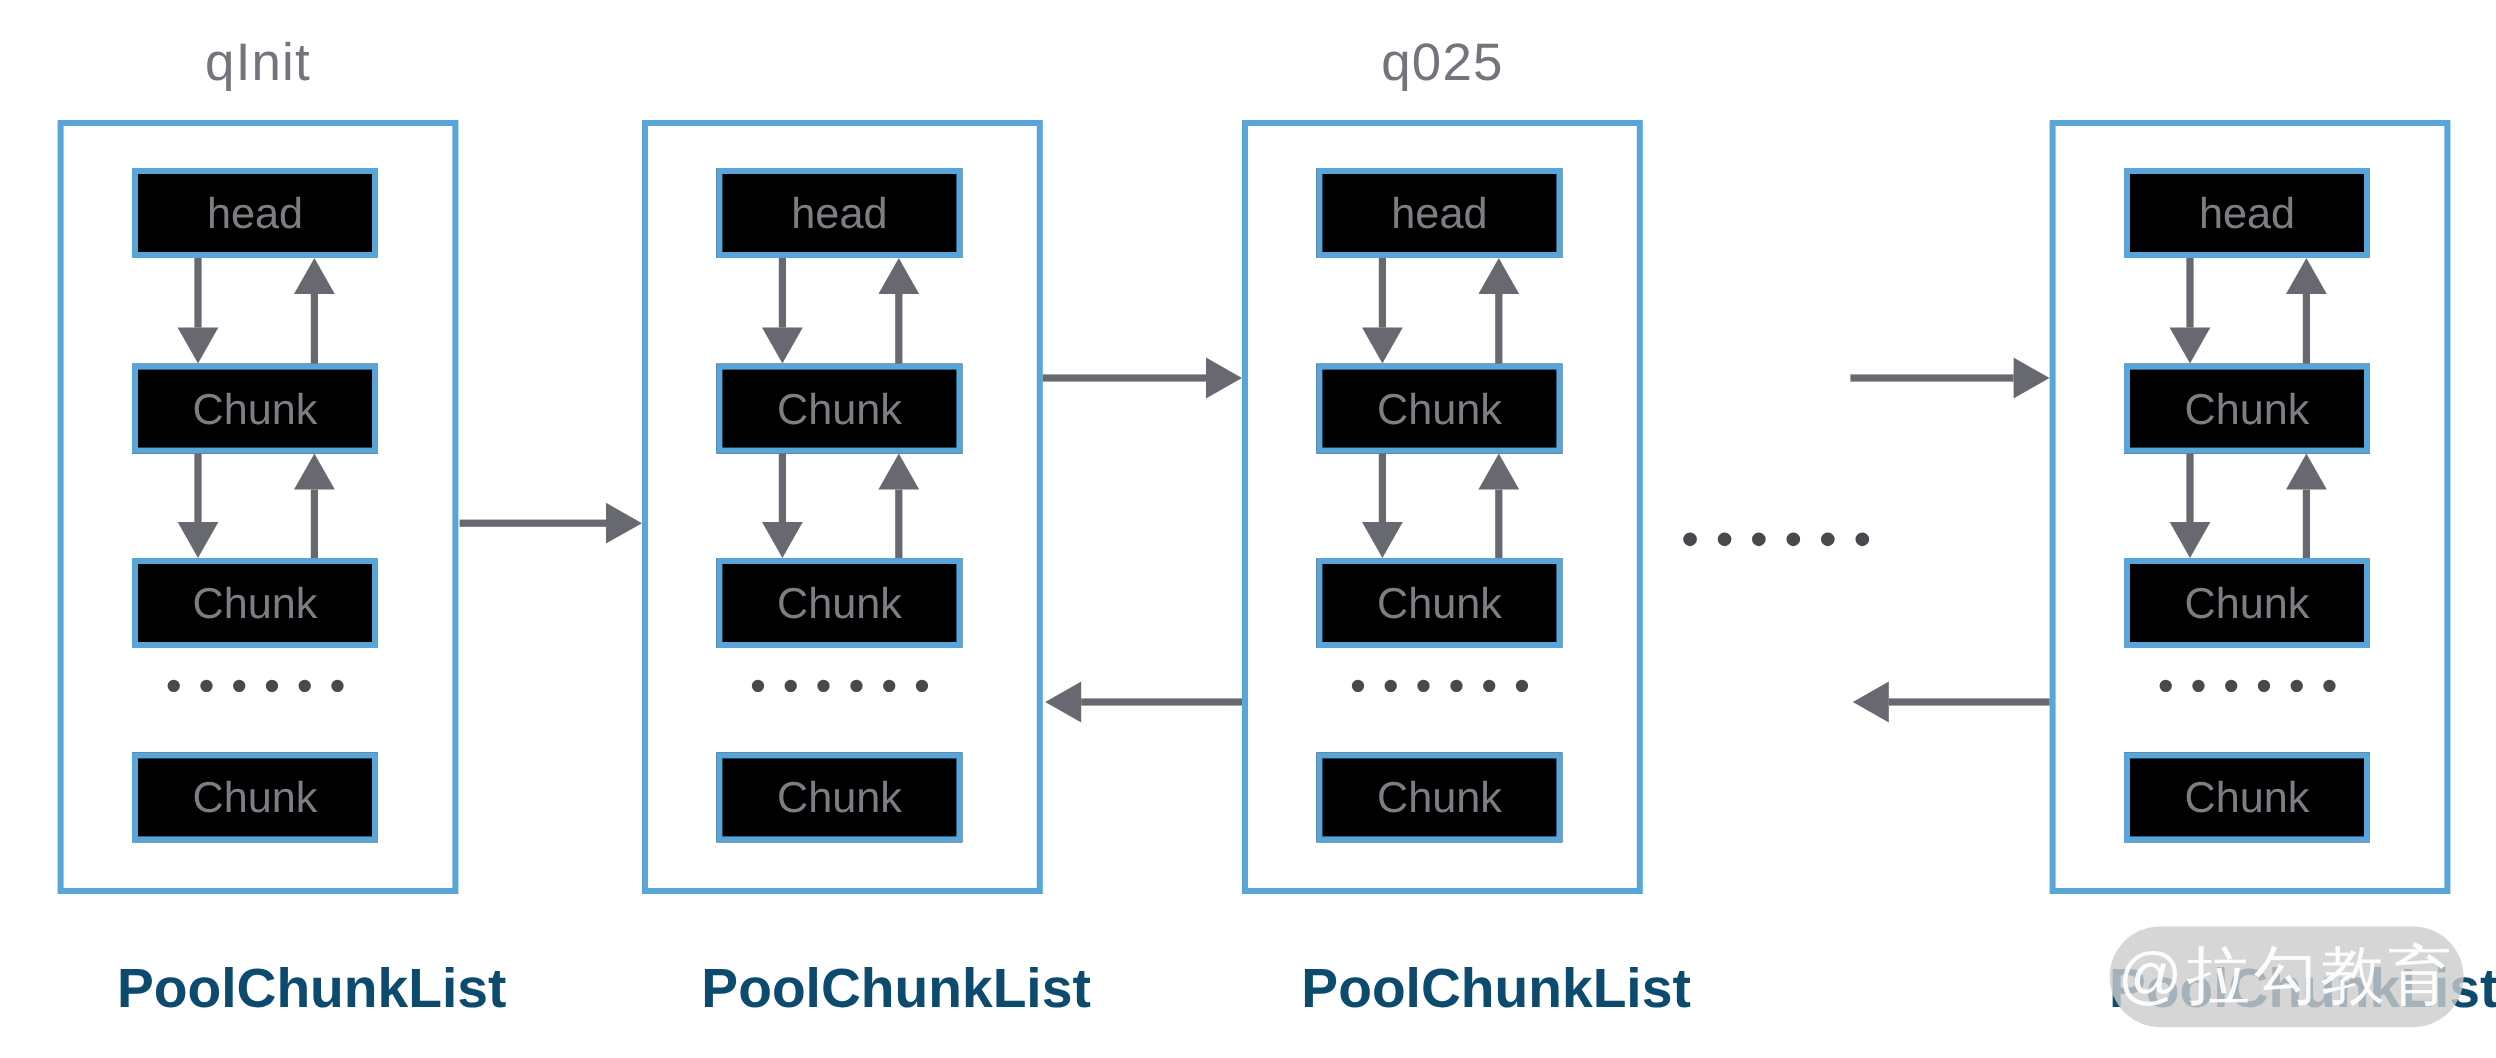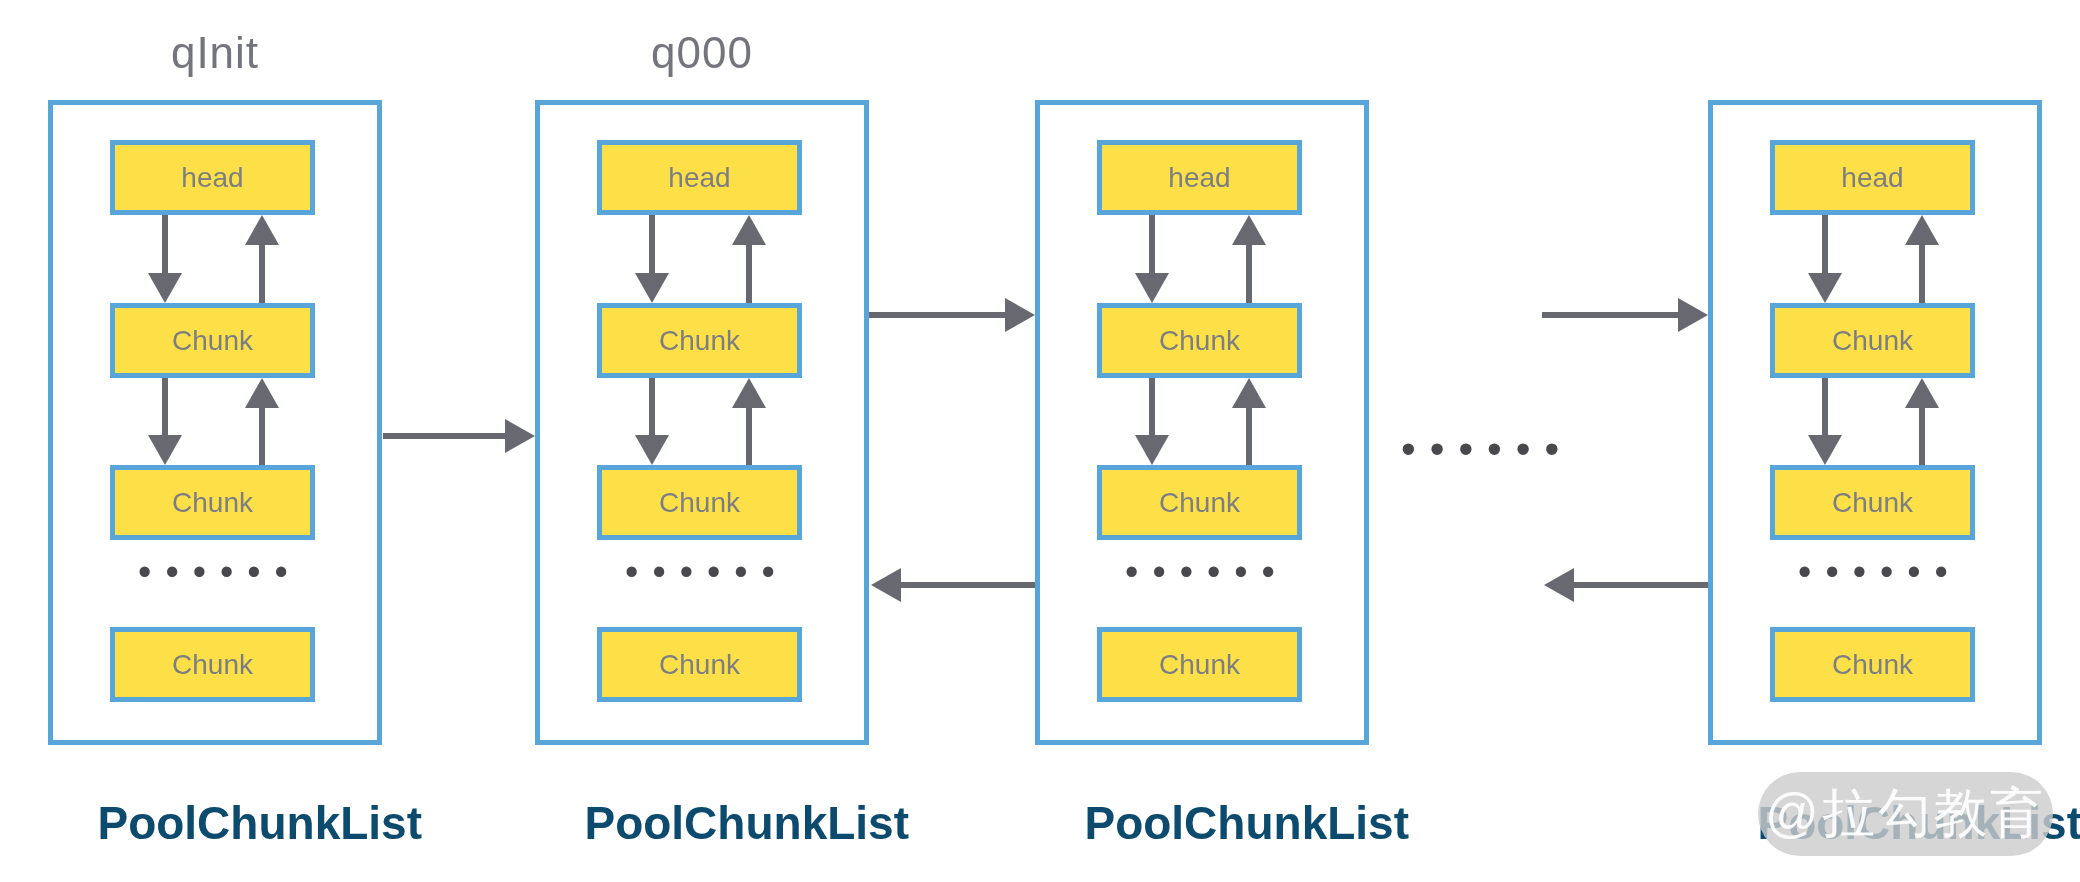--- a/index.html
+++ b/index.html
@@ -11,23 +11,23 @@
   .col-title {
     position:absolute; top:28px; left:0; width:100%;
     text-align:center; font-size:44px; color:#74747c; letter-spacing:1px;
   }
   .outer-box {
     position:absolute; top:100px; left:0; width:334px; height:645px;
     border:5px solid #57a5d9; box-sizing:border-box; background:#ffffff;
   }
   .ibox {
     position:absolute; left:62px; width:205px; height:75px;
-    border:5px solid #57a5d9; box-sizing:border-box; background:#fde047;
+    border:5px solid #57a5d9; box-sizing:border-box; background:#000000;
     display:flex; align-items:center; justify-content:center;
-    font-size:28px; color:#7d7d84;
+    font-size:36px; color:#7d7d84;
   }
   .r-head { top:140px; }
   .r-c1 { top:303px; }
   .r-c2 { top:465px; }
   .r-c3 { top:627px; }
   .col-dots {
     position:absolute; top:553px; left:0; width:100%;
     text-align:center; font-size:38px; letter-spacing:14px; text-indent:10px;
     color:#48484d; line-height:1;
   }
@@ -100,35 +100,35 @@
     <div class="col-dots">••••••</div>
     <div class="ibox r-c3">Chunk</div>
     <div class="varrow down va-down-a"></div>
     <div class="varrow up va-up-a"></div>
     <div class="varrow down va-down-b"></div>
     <div class="varrow up va-up-b"></div>
     <div class="col-label">PoolChunkList</div>
   </div>
 
   <div class="col" style="left:535px">
-    <div class="col-title">q000</div>
     <div class="outer-box"></div>
     <div class="ibox r-head">head</div>
     <div class="ibox r-c1">Chunk</div>
     <div class="ibox r-c2">Chunk</div>
     <div class="col-dots">••••••</div>
     <div class="ibox r-c3">Chunk</div>
     <div class="varrow down va-down-a"></div>
     <div class="varrow up va-up-a"></div>
     <div class="varrow down va-down-b"></div>
     <div class="varrow up va-up-b"></div>
     <div class="col-label">PoolChunkList</div>
   </div>
 
   <div class="col" style="left:1035px">
+    <div class="col-title">q025</div>
     <div class="outer-box"></div>
     <div class="ibox r-head">head</div>
     <div class="ibox r-c1">Chunk</div>
     <div class="ibox r-c2">Chunk</div>
     <div class="col-dots">••••••</div>
     <div class="ibox r-c3">Chunk</div>
     <div class="varrow down va-down-a"></div>
     <div class="varrow up va-up-a"></div>
     <div class="varrow down va-down-b"></div>
     <div class="varrow up va-up-b"></div>

